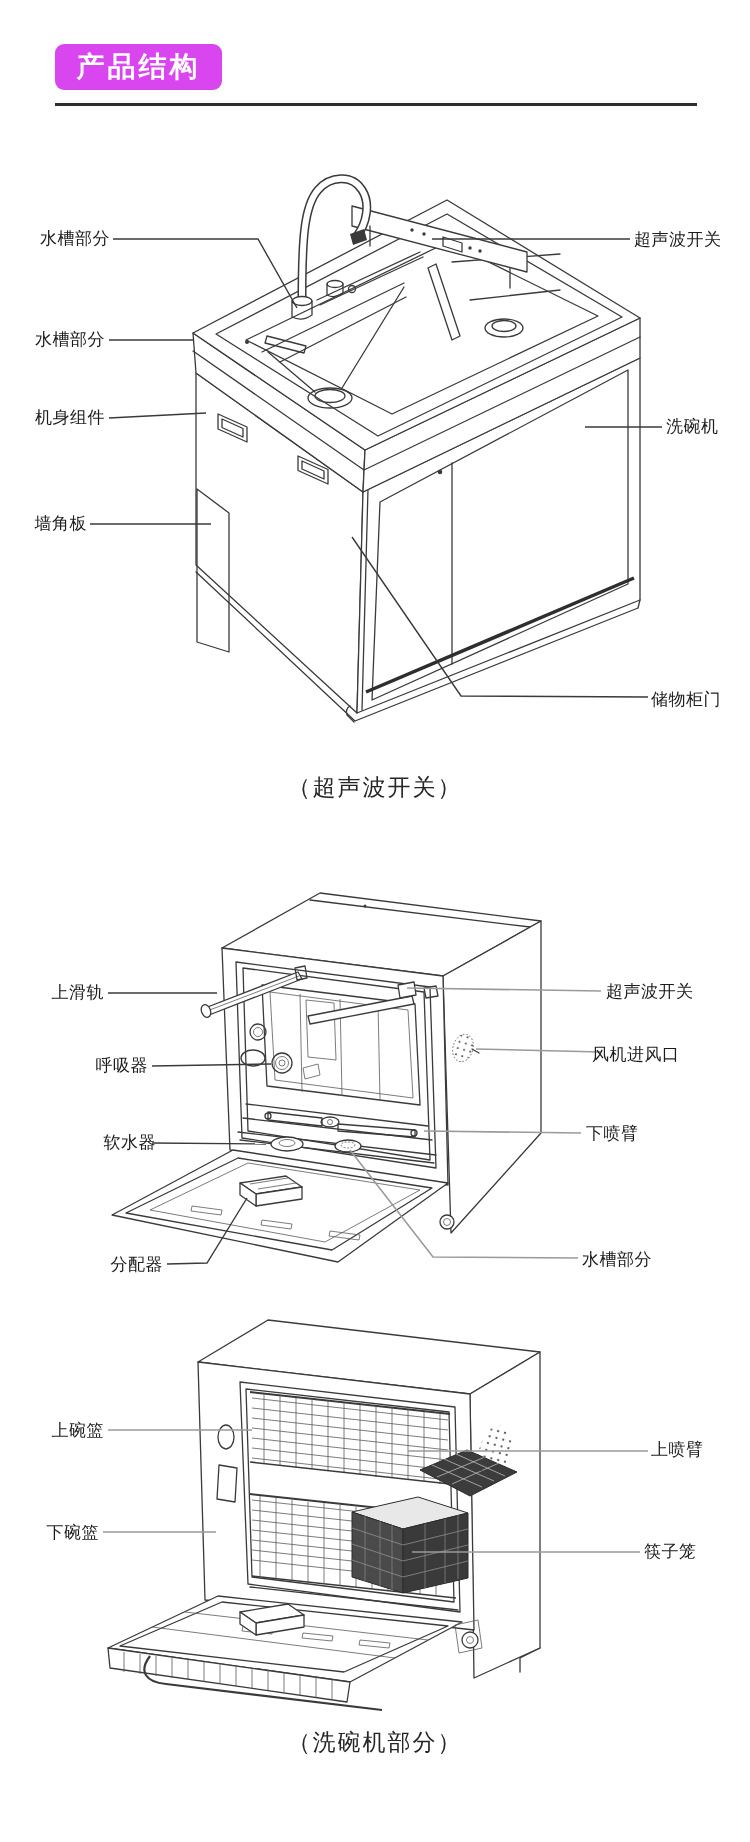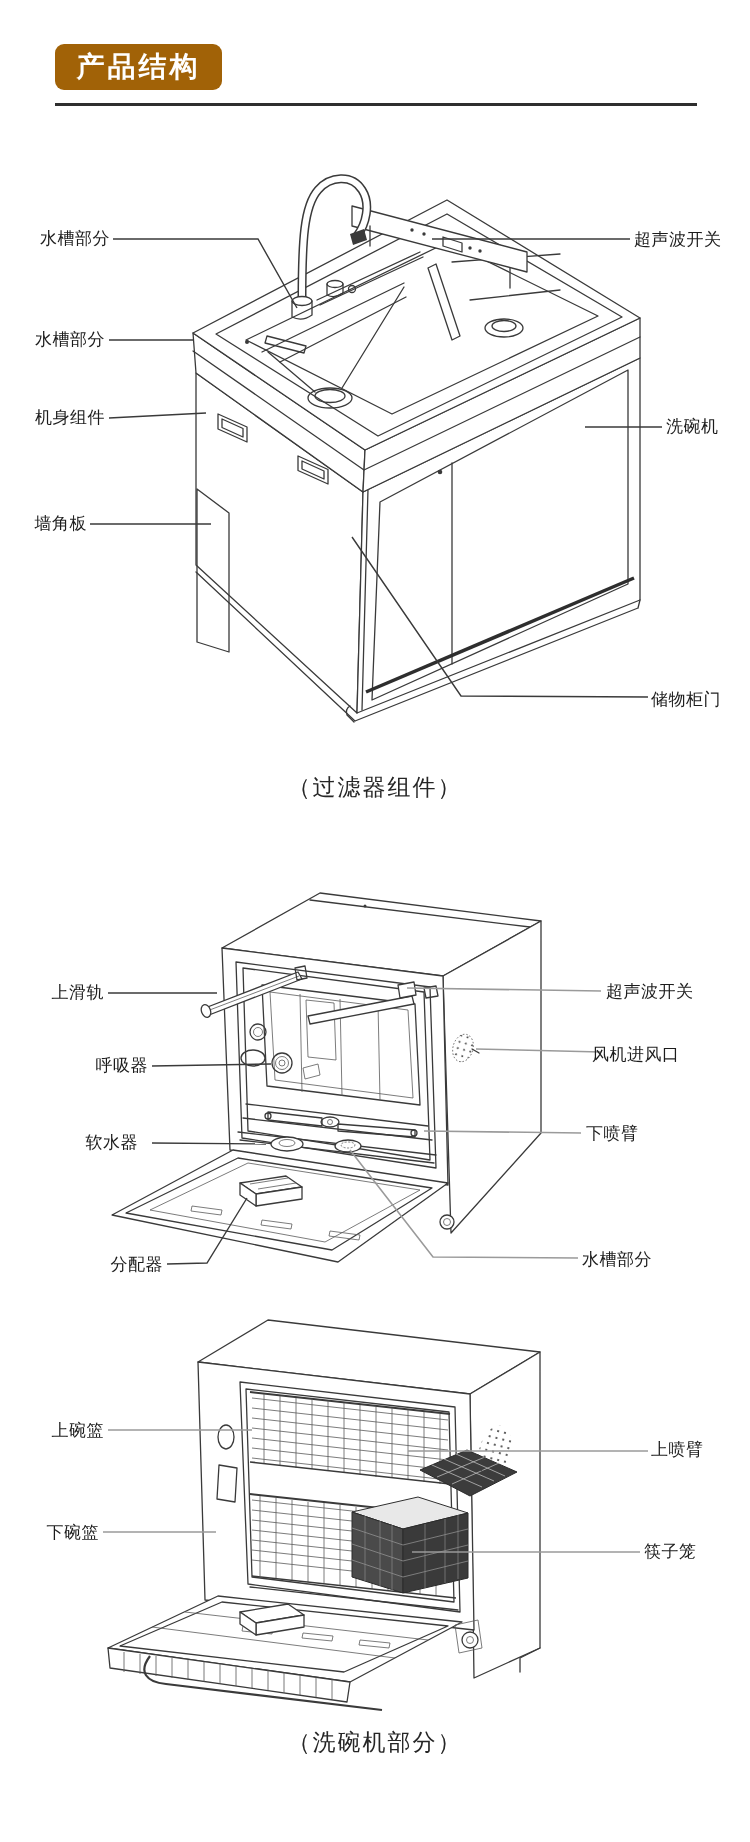--- a/index.html
+++ b/index.html
@@ -1,19 +1,19 @@
 <!DOCTYPE html>
 <html><head>
 <meta charset="utf-8">
 <style>
   html,body{margin:0;padding:0;background:#ffffff;}
   body{width:750px;height:1842px;position:relative;overflow:hidden;
        font-family:"Liberation Sans","DejaVu Sans",sans-serif;}
   .badge{position:absolute;left:55px;top:44px;width:167px;height:46px;
-         background:#a16207;border-radius:9px;color:#ffffff;
+         background:#d946ef;border-radius:9px;color:#ffffff;
          font-size:28px;font-weight:bold;letter-spacing:3px;
          display:flex;align-items:center;justify-content:center;}
   .rule{position:absolute;left:55px;top:103px;width:642px;height:3px;background:#2e2e2e;}
   .part-label{position:absolute;font-size:17px;line-height:22px;color:#1c1c1c;
               white-space:nowrap;letter-spacing:0.5px;font-weight:500;}
   .caption{position:absolute;left:0;width:750px;text-align:center;
            font-size:23px;color:#262626;letter-spacing:2px;font-weight:500;}
   svg{position:absolute;left:0;}
   .ln{stroke:#3a3a3a;stroke-width:1.3;fill:none;stroke-linejoin:round;stroke-linecap:round;}
   .lnw{stroke:#3a3a3a;stroke-width:1.3;fill:#ffffff;stroke-linejoin:round;}
@@ -106,21 +106,21 @@
   </g>
 </svg>
 
 <div class="part-label" style="right:640px;top:228px">水槽部分</div>
 <div class="part-label" style="right:645px;top:329px">水槽部分</div>
 <div class="part-label" style="right:645px;top:407px">机身组件</div>
 <div class="part-label" style="right:663px;top:513px">墙角板</div>
 <div class="part-label" style="left:634px;top:229px">超声波开关</div>
 <div class="part-label" style="left:666px;top:416px">洗碗机</div>
 <div class="part-label" style="left:651px;top:689px">储物柜门</div>
-<div class="caption" style="top:772px">（过滤器组件）</div>
+<div class="caption" style="top:772px">（超声波开关）</div>
 
 <svg style="top:860px" width="750" height="420" viewBox="0 860 750 420">
   <defs>
     <pattern id="perf2" width="6.5" height="6.5" patternUnits="userSpaceOnUse">
       <circle cx="3" cy="3" r="1" fill="#3a3a3a"></circle>
     </pattern>
   </defs>
   <g>
     <path class="lnw" d="M222,948 L320,893 L541,921 L443,976 Z"></path>
     <path class="ln" d="M310,900 L530,927"></path>
@@ -200,21 +200,21 @@
     <path class="leader-d" d="M167,1264 L207,1263 L247,1198"></path>
     <path class="leader-g" d="M407,988 L601,991"></path>
     <path class="leader-g" d="M476,1049 L601,1052"></path>
     <path class="leader-g" d="M424,1131 L581,1133"></path>
     <path class="leader-g" d="M350,1150 L433,1257 L578,1258"></path>
   </g>
 </svg>
 
 <div class="part-label" style="right:646px;top:982px">上滑轨</div>
 <div class="part-label" style="right:602px;top:1055px">呼吸器</div>
-<div class="part-label" style="right:612px;top:1132px">软水器</div>
+<div class="part-label" style="right:594px;top:1132px">软水器</div>
 <div class="part-label" style="right:587px;top:1254px">分配器</div>
 <div class="part-label" style="left:606px;top:981px">超声波开关</div>
 <div class="part-label" style="left:592px;top:1044px">风机进风口</div>
 <div class="part-label" style="left:586px;top:1123px">下喷臂</div>
 <div class="part-label" style="left:582px;top:1249px">水槽部分</div>
 
 <svg style="top:1310px" width="750" height="410" viewBox="0 1310 750 410">
   <defs>
     <pattern id="perf3" width="7" height="7" patternUnits="userSpaceOnUse">
       <circle cx="3" cy="3" r="1.1" fill="#3a3a3a"></circle>

